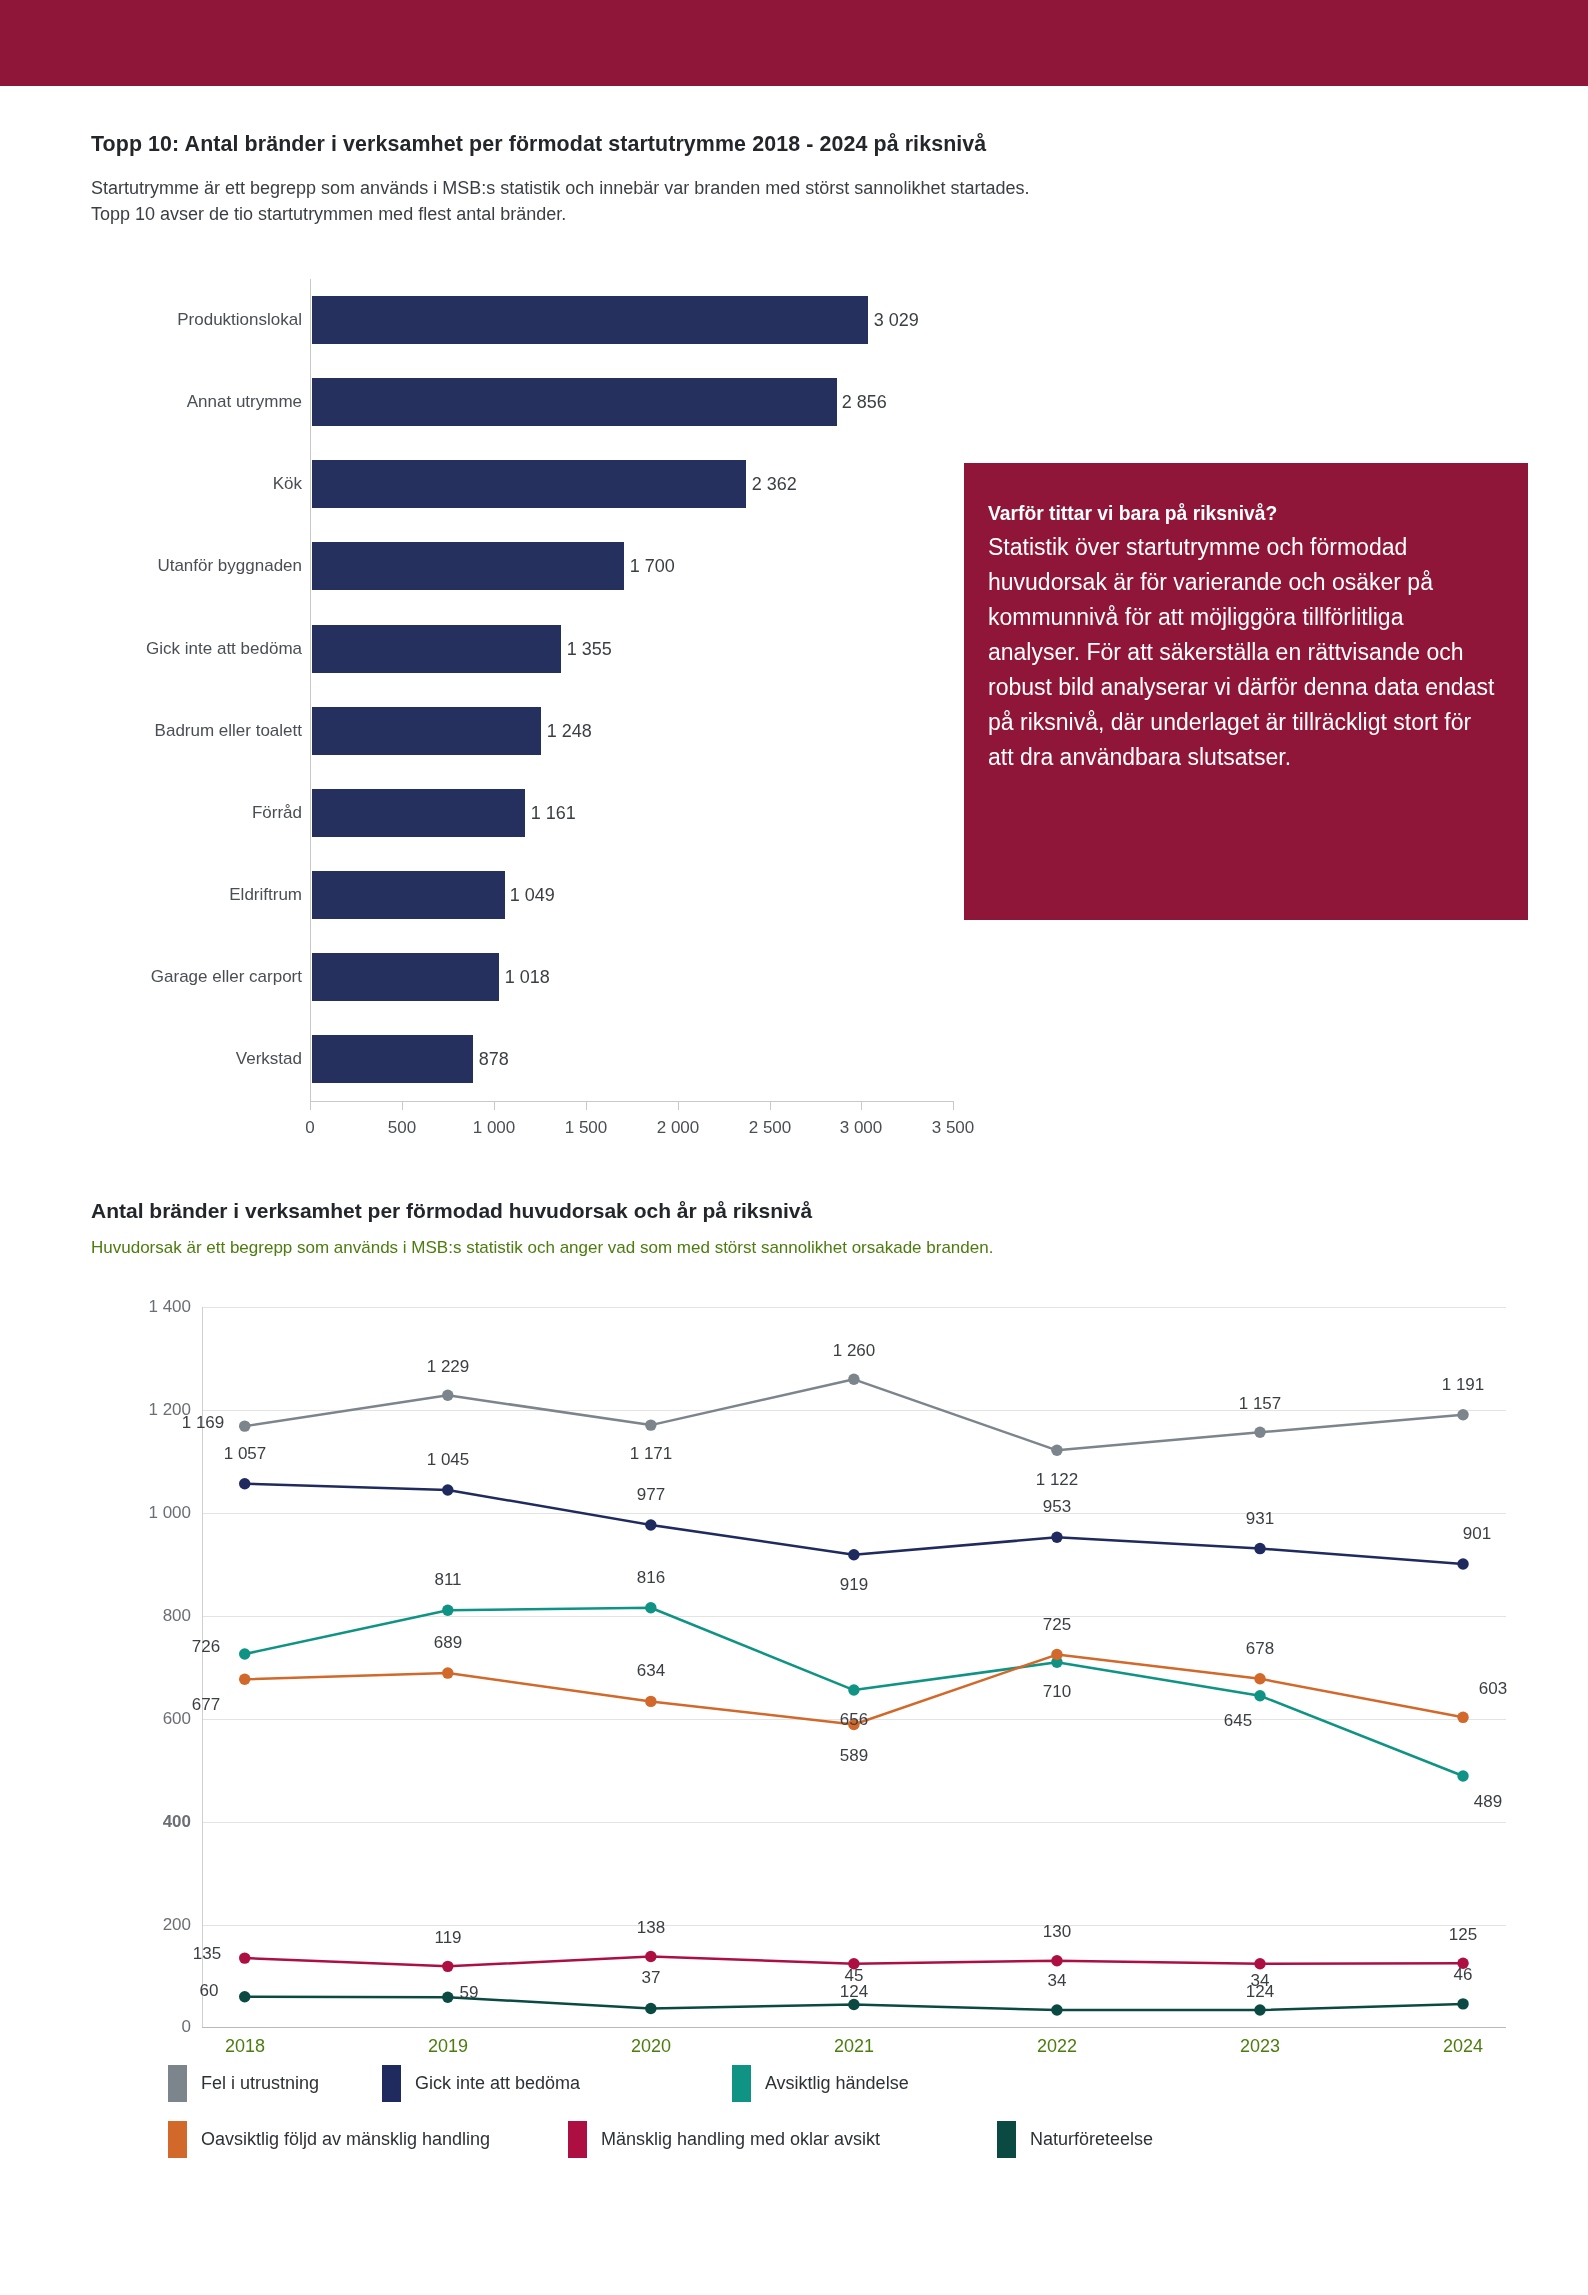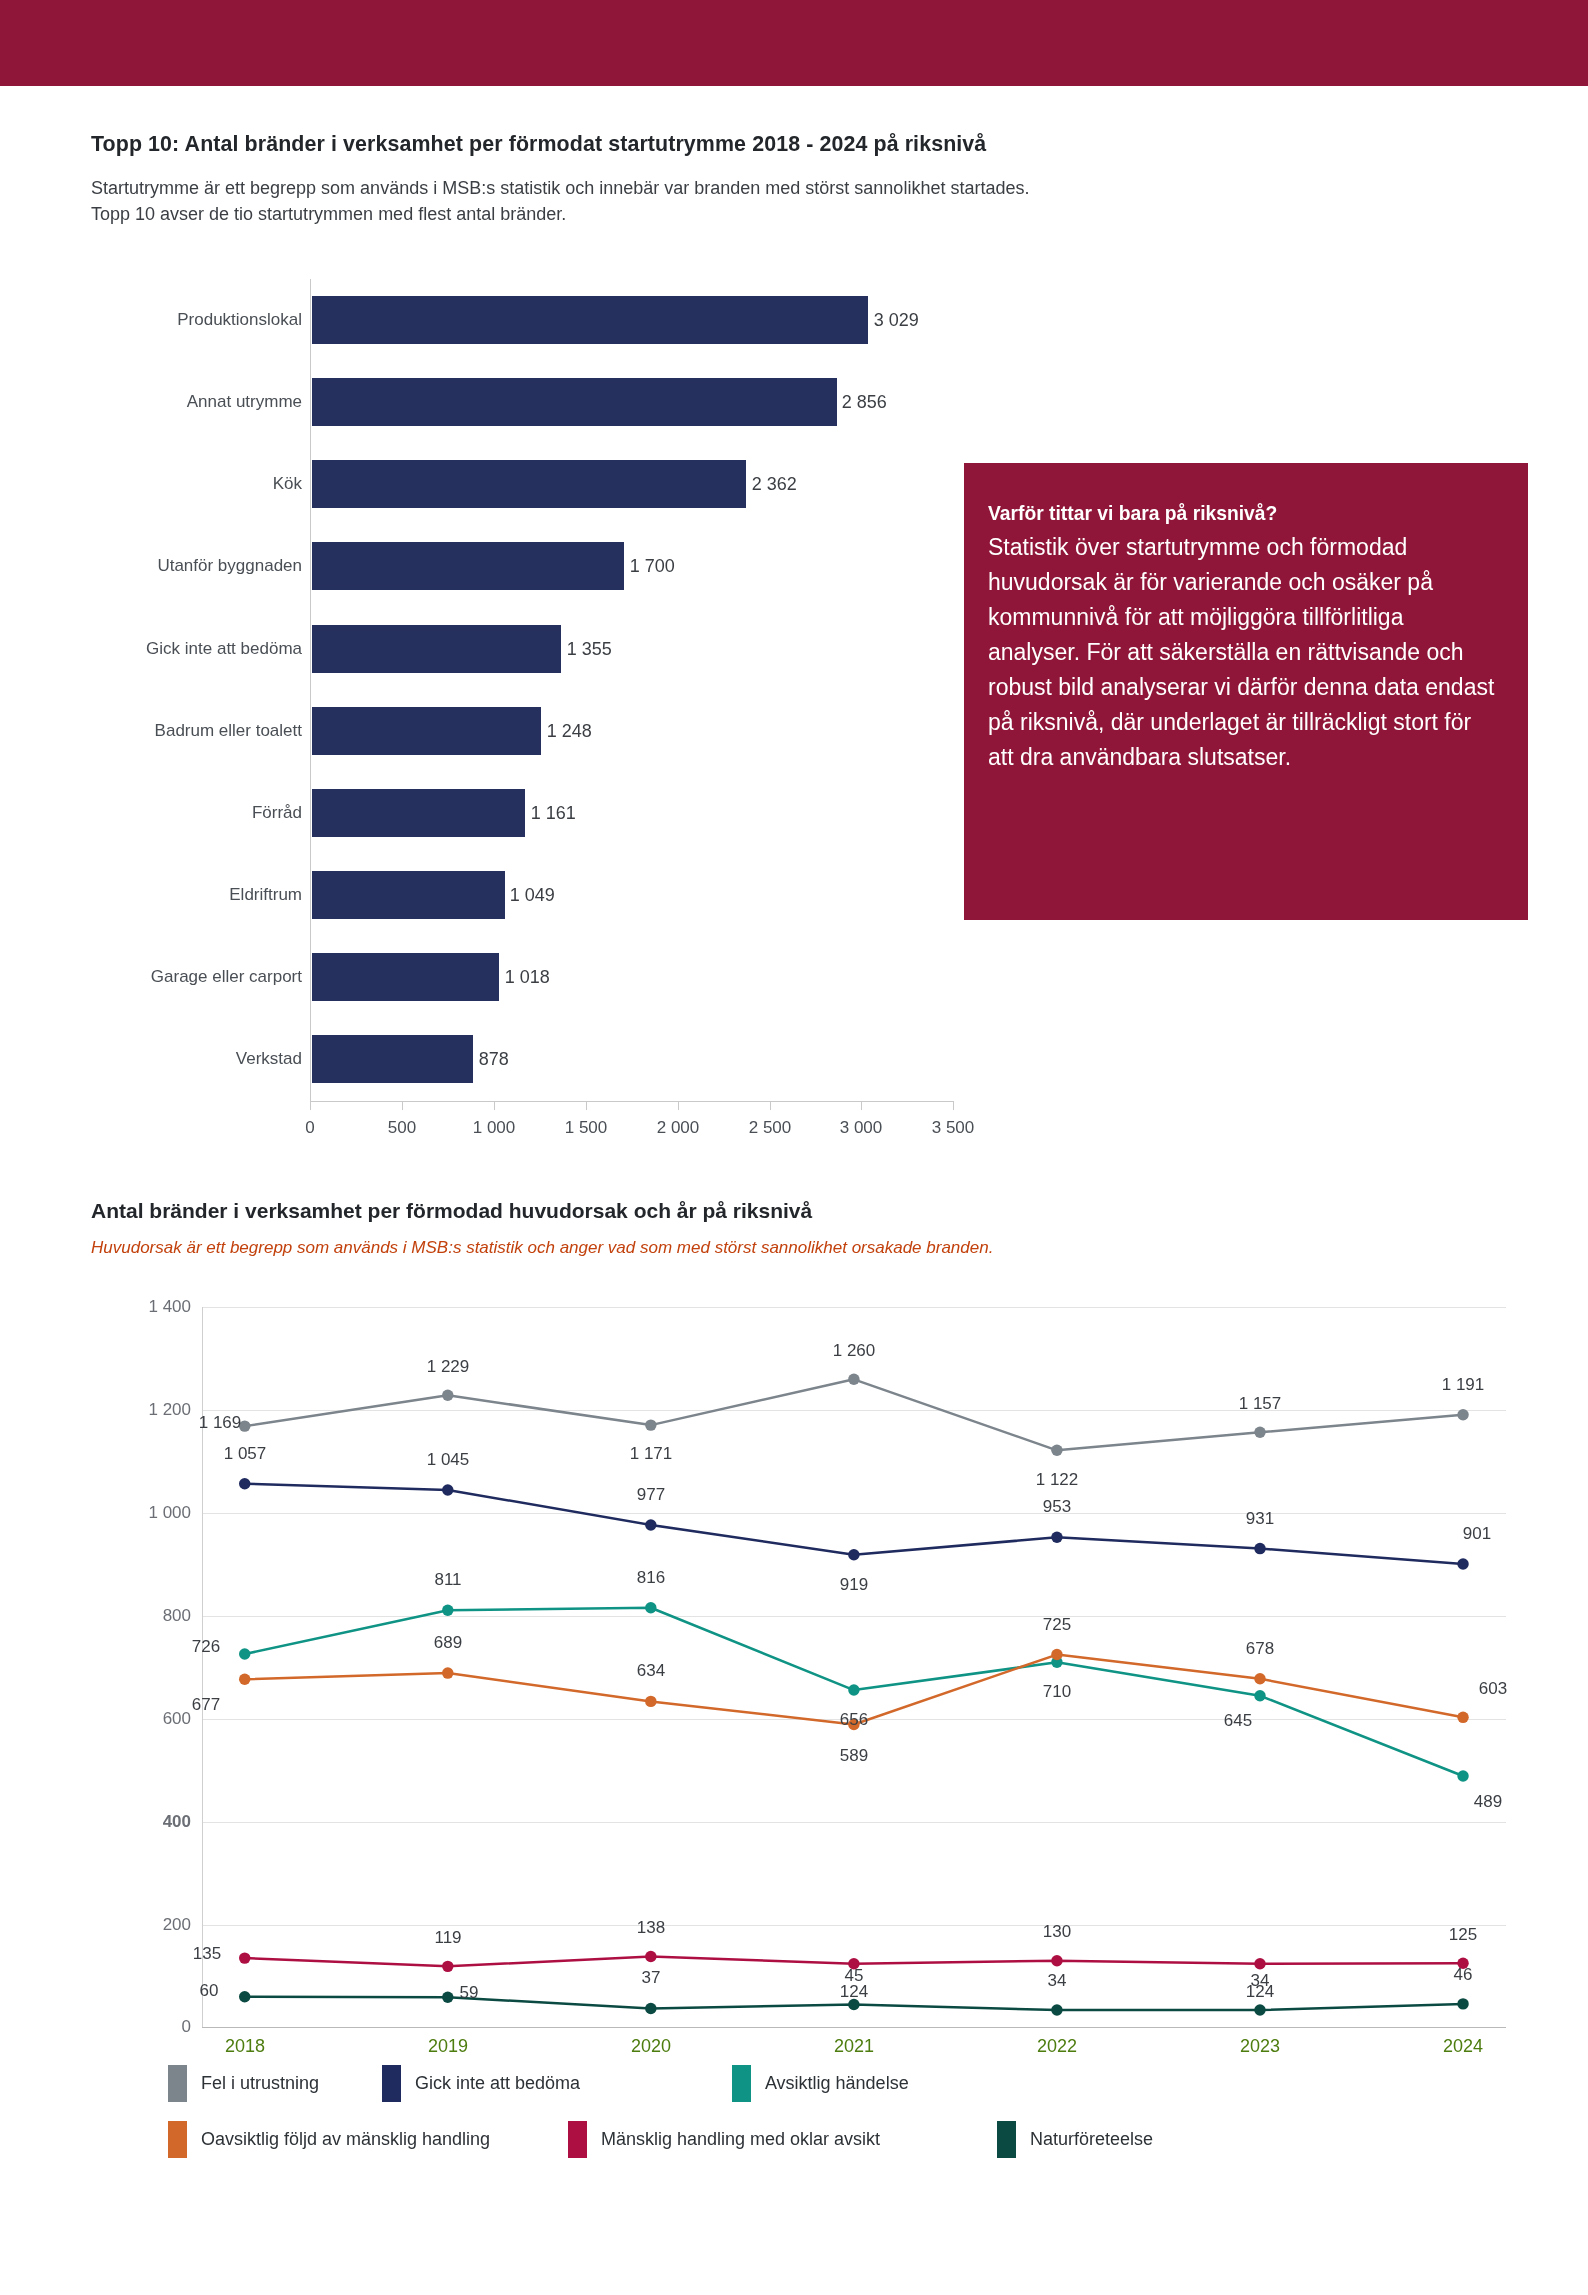--- a/index.html
+++ b/index.html
@@ -86,21 +86,21 @@
     font-size: 23px; color: #ffffff; line-height: 1.52;
   }
 
   
   .sec2-title {
     position: absolute; left: 91px; top: 1199px;
     font-size: 21px; font-weight: bold; color: #23272b;
   }
   .sec2-sub {
     position: absolute; left: 91px; top: 1238px;
-    font-size: 17px; color: #c2410c; width: 1357px; font-style: italic;
+    font-size: 17px; color: #4d7c0f; width: 1357px;
   }
 
   
   .linechart {
     position: absolute; left: 91px; top: 1293px;
     width: 1415px; height: 793px;
   }
   .lc-ylabel {
     position: absolute; right: 0; font-size: 17px; color: #6b6f75;
     transform: translateY(-50%); white-space: nowrap;
@@ -306,21 +306,21 @@
   <div id="lc-xlabels">
       <div class="lc-xlabel" style="left: 154px;">2018</div>
       <div class="lc-xlabel" style="left: 357px;">2019</div>
       <div class="lc-xlabel" style="left: 560px;">2020</div>
       <div class="lc-xlabel" style="left: 763px;">2021</div>
       <div class="lc-xlabel" style="left: 966px;">2022</div>
       <div class="lc-xlabel" style="left: 1169px;">2023</div>
       <div class="lc-xlabel" style="left: 1372px;">2024</div>
     </div>
   <div id="lc-dlabels">
-      <div class="lc-dlabel" style="left: 112px; top: 130px; margin-left: 17px;">1 169</div>
+      <div class="lc-dlabel" style="left: 112px; top: 130px;">1 169</div>
       <div class="lc-dlabel" style="left: 357px; top: 74px;">1 229</div>
       <div class="lc-dlabel" style="left: 560px; top: 161px;">1 171</div>
       <div class="lc-dlabel" style="left: 763px; top: 58px;">1 260</div>
       <div class="lc-dlabel" style="left: 966px; top: 187px;">1 122</div>
       <div class="lc-dlabel" style="left: 1169px; top: 111px;">1 157</div>
       <div class="lc-dlabel" style="left: 1372px; top: 92px;">1 191</div>
       <div class="lc-dlabel" style="left: 154px; top: 161px;">1 057</div>
       <div class="lc-dlabel" style="left: 357px; top: 167px;">1 045</div>
       <div class="lc-dlabel" style="left: 560px; top: 202px;">977</div>
       <div class="lc-dlabel" style="left: 763px; top: 292px;">919</div>

